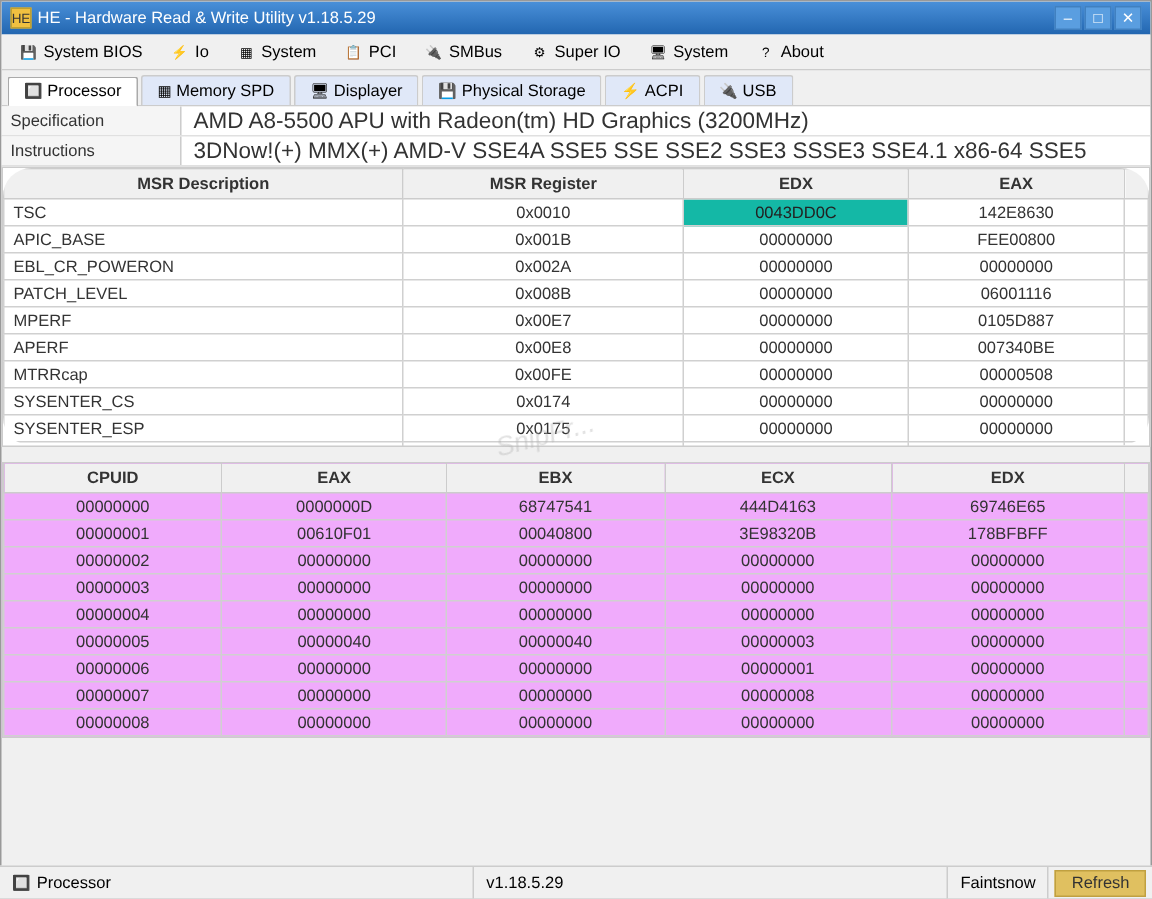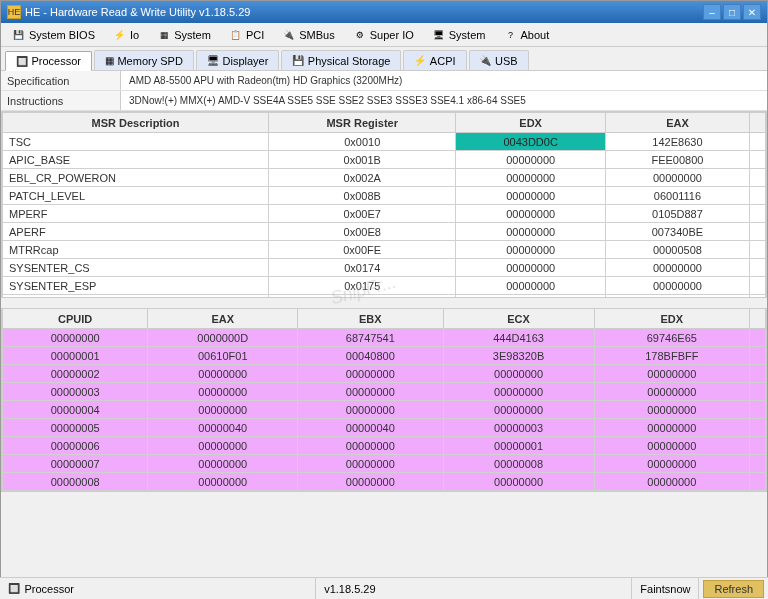--- a/index.html
+++ b/index.html
@@ -138,21 +138,21 @@
       padding: 0 6px;
       color: #333;
       background: #f5f5f5;
       border-right: 1px solid #ccc;
       height: 100%;
       display: flex;
       align-items: center;
     }
     .info-value {
       flex: 1;
-      font-size: 10px;
+      font-size: 15px;
       padding: 0 8px;
       color: #333;
     }
     .table-container {
       overflow-y: auto;
       overflow-x: hidden;
     }
     .data-table {
       width: 100%;
       border-collapse: collapse;
@@ -311,21 +311,21 @@
     <div class="info-label">Specification</div>
     <div class="info-value">AMD A8-5500 APU with Radeon(tm) HD Graphics     (3200MHz)</div>
   </div>
   <div class="info-row">
     <div class="info-label">Instructions</div>
     <div class="info-value">3DNow!(+) MMX(+) AMD-V SSE4A SSE5 SSE SSE2 SSE3 SSSE3 SSE4.1 x86-64 SSE5</div>
   </div>
 </div>
 
 <div style="position:relative; border:1px solid #ccc; border-top:none; background:white;">
-  <div class="table-container" style="max-height:185px; overflow-y:auto; padding-right:0;">
+  <div class="table-container" style="max-height:185px; overflow-y:auto; padding-right:0;border-radius:19px;">
     <table class="data-table">
       <thead>
         <tr>
           <th>MSR Description</th>
           <th>MSR Register</th>
           <th>EDX</th>
           <th>EAX</th>
           <th style="width:16px; background:#f0f0f0; border:1px solid #ccc;"></th>
         </tr>
       </thead>

